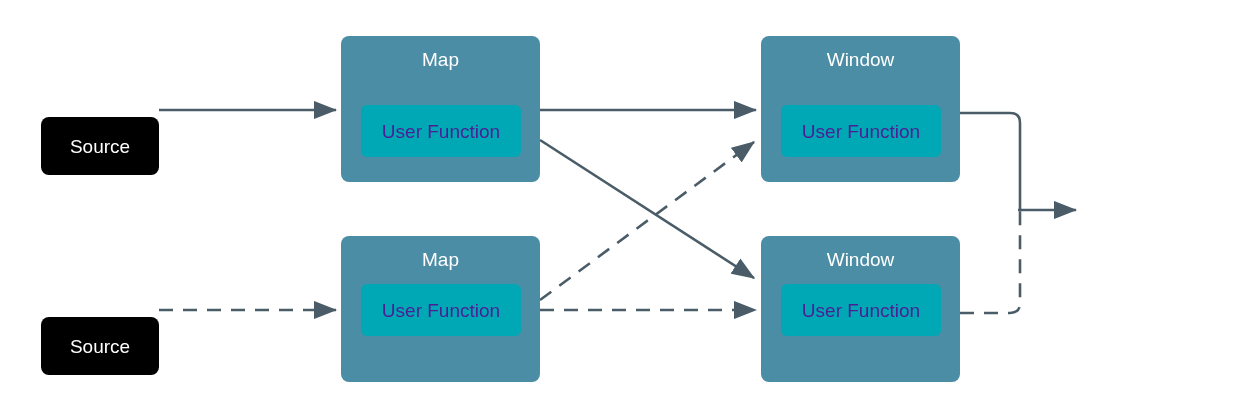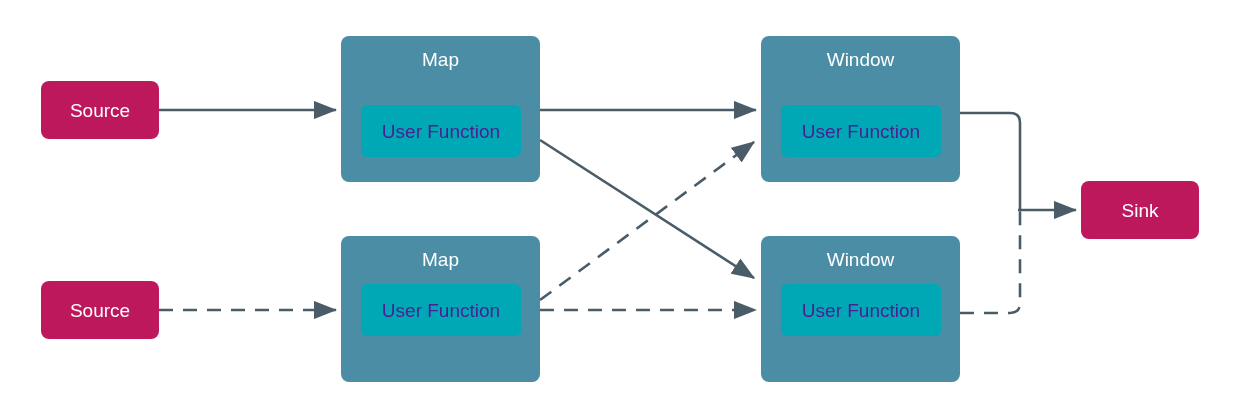--- a/index.html
+++ b/index.html
@@ -28,21 +28,22 @@
   }
   .node {
     position: absolute;
     box-sizing: border-box;
     border-radius: 8px;
     display: flex;
     align-items: center;
     justify-content: center;
   }
   .node-terminal {
-    background: #be185d;
+    background: #000000;
+    margin-top: 36px;
   }
   .node-terminal .node-label {
     color: #ffffff;
     font-size: 19px;
     line-height: 1;
   }
   .node-operator {
     background: #4a8da5;
     flex-direction: column;
     align-items: center;
@@ -136,17 +137,14 @@
     </div>
   </div>
 
   <div class="node node-operator" style="left:761px; top:236px; width:199px; height:146px;">
     <span class="node-title">Window</span>
     <div class="inner-box" style="left:20px; top:48px; width:160px; height:52px;">
       <span class="inner-label">User Function</span>
     </div>
   </div>
 
-  <div class="node node-terminal" style="left:1081px; top:181px; width:118px; height:58px;">
-    <span class="node-label">Sink</span>
-  </div>
 
 </div>
 
 </body></html>

